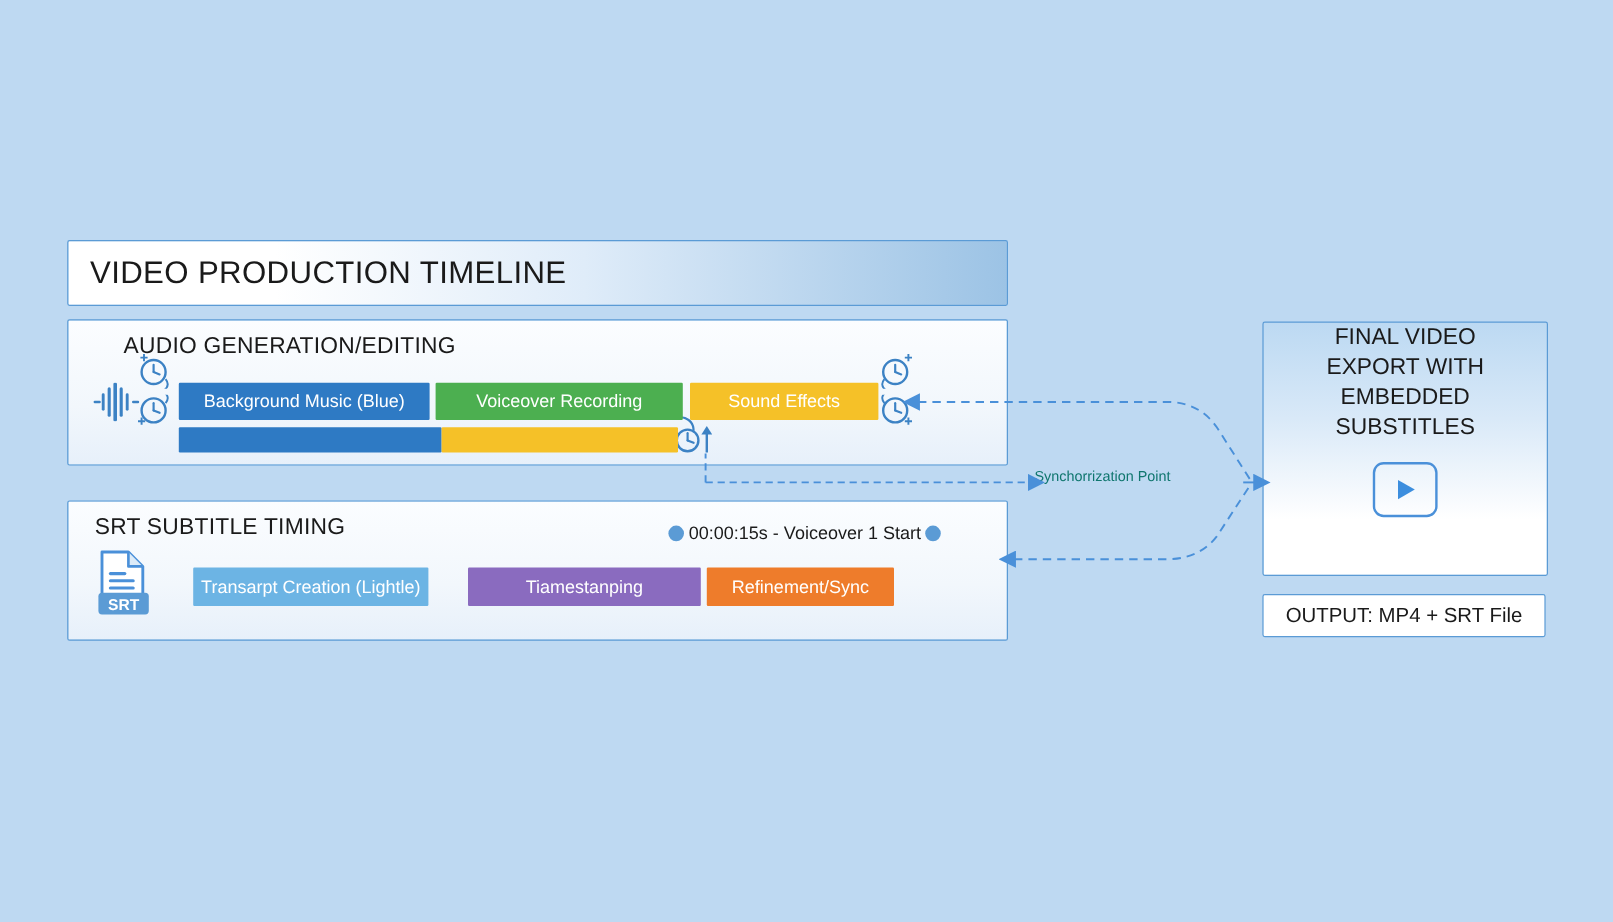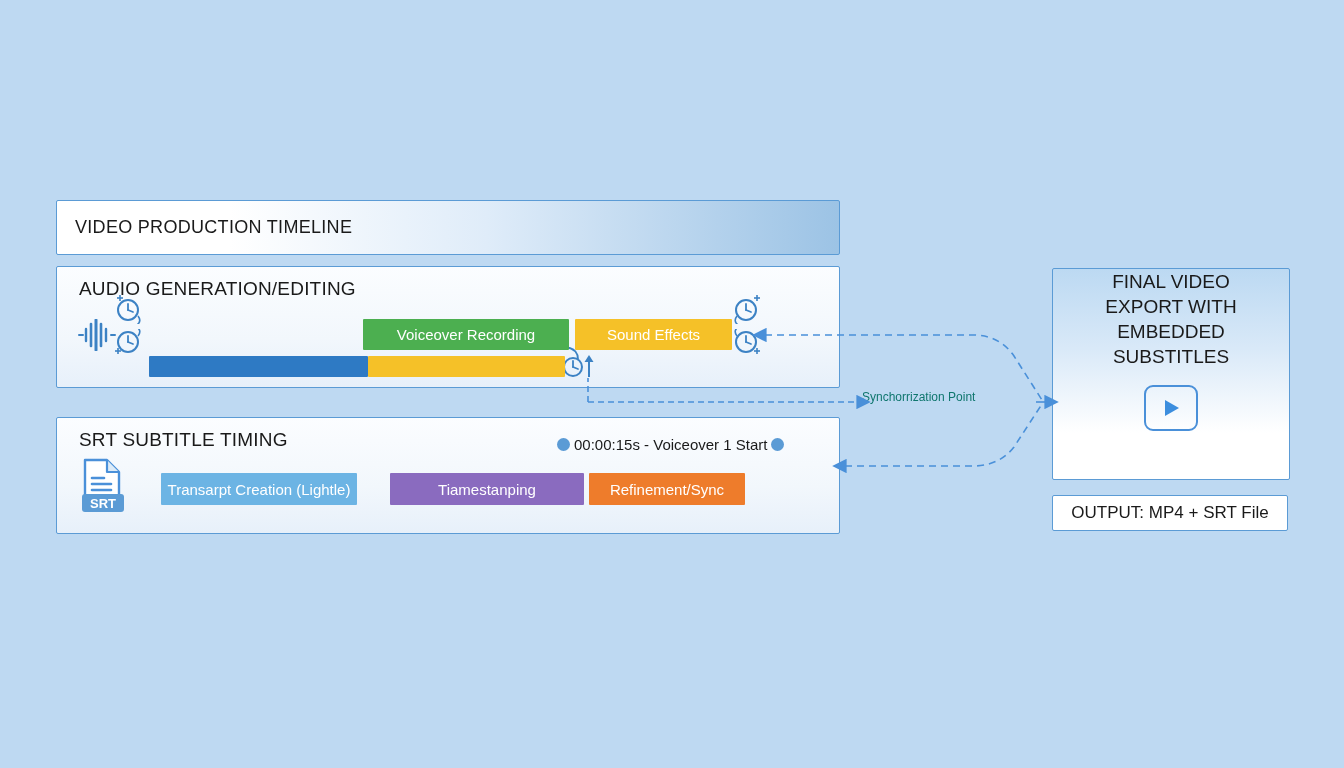--- a/index.html
+++ b/index.html
@@ -29,21 +29,21 @@
     width: 784px; height: 55px;
     border: 1.5px solid #5b9bd5;
     border-radius: 2px;
     background: linear-gradient(to right, #ffffff 0%, #ffffff 22%, #dfecf9 55%, #9cc3e5 100%);
     display: flex;
     align-items: center;
     box-sizing: border-box;
   }
   #title-bar .title-text {
     margin-left: 18px;
-    font-size: 18px;
+    font-size: 26px;
     letter-spacing: 0.3px;
     color: #1a1a1a;
   }
 
   
   .panel {
     position: absolute;
     border: 1.5px solid #5b9bd5;
     border-radius: 2px;
     background: linear-gradient(to bottom, #fbfdff 0%, #f2f7fc 60%, #e7f0fa 100%);
@@ -55,21 +55,21 @@
     font-size: 19px;
     color: #1a1a1a;
     letter-spacing: 0.2px;
     white-space: nowrap;
   }
 
   #audio-panel {
     left: 56px; top: 266px;
     width: 784px; height: 122px;
   }
-  #audio-panel .panel-label { top: 11px; }
+  #audio-panel .panel-label { top: 11px; margin-left: 24px; }
 
   #srt-panel {
     left: 56px; top: 417px;
     width: 784px; height: 117px;
   }
   #srt-panel .panel-label { top: 11px; }
 
   
   .clip {
     position: absolute;
@@ -251,20 +251,23 @@
 
     <svg class="icon" id="clock-mid" width="40" height="40" viewBox="0 0 40 40">
       <path d="M4 0 q12 2 12 12" fill="none" stroke="#3c82c4" stroke-width="1.8"></path>
       <circle cx="11" cy="20" r="9" fill="none" stroke="#3c82c4" stroke-width="2"></circle>
       <line x1="11" y1="20" x2="11" y2="14" stroke="#3c82c4" stroke-width="1.8" stroke-linecap="round"></line>
       <line x1="11" y1="20" x2="16" y2="22" stroke="#3c82c4" stroke-width="1.8" stroke-linecap="round"></line>
       <line x1="27" y1="30" x2="27" y2="12" stroke="#3c82c4" stroke-width="2"></line>
       <path d="M27 8 l-4.5 7 h9 z" fill="#3c82c4"></path>
     </svg>
 
+    <div class="clip" id="clip-bg-music">
+      <span>Background Music (Blue)</span>
+    </div>
     <div class="clip" id="clip-voiceover">
       <span>Voiceover Recording</span>
     </div>
     <div class="clip" id="clip-sound-fx">
       <span>Sound Effects</span>
     </div>
 
     <div class="clip plain" id="strip-blue"></div>
     <div class="clip plain" id="strip-yellow"></div>
   </div>

